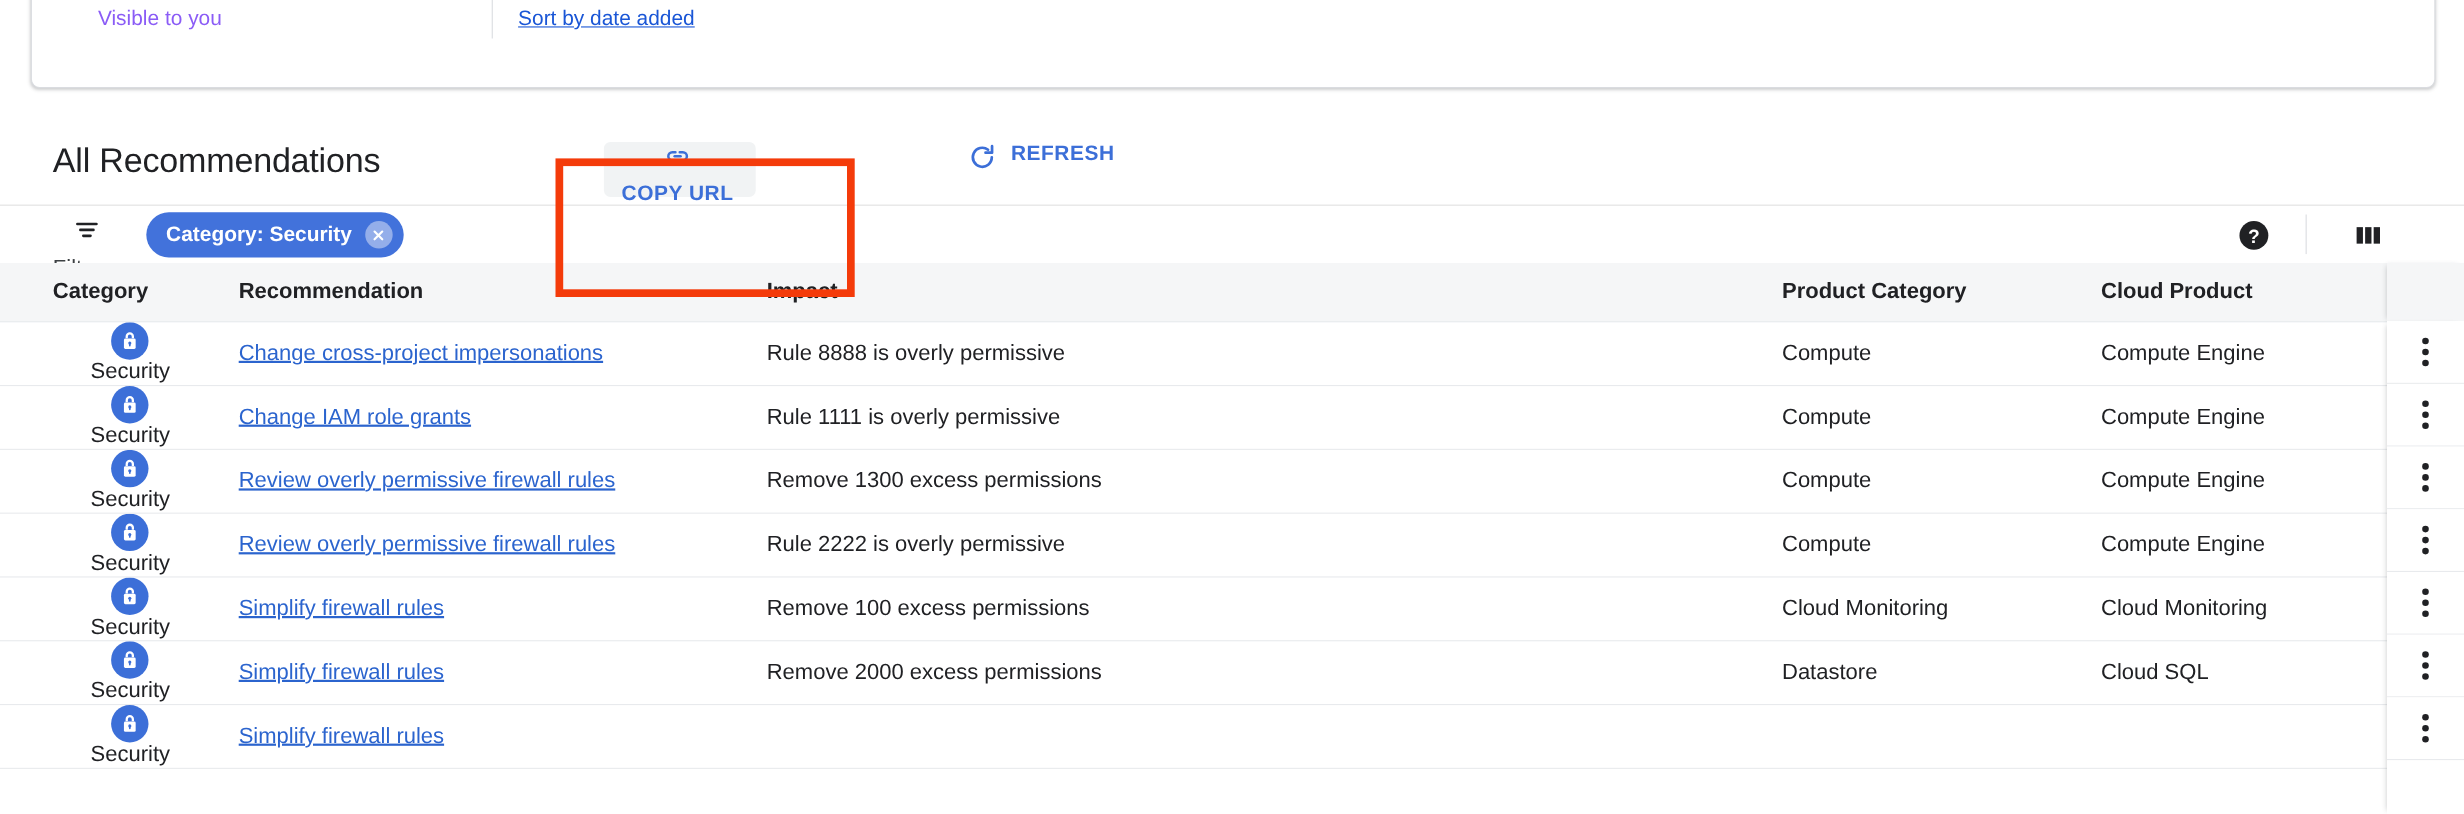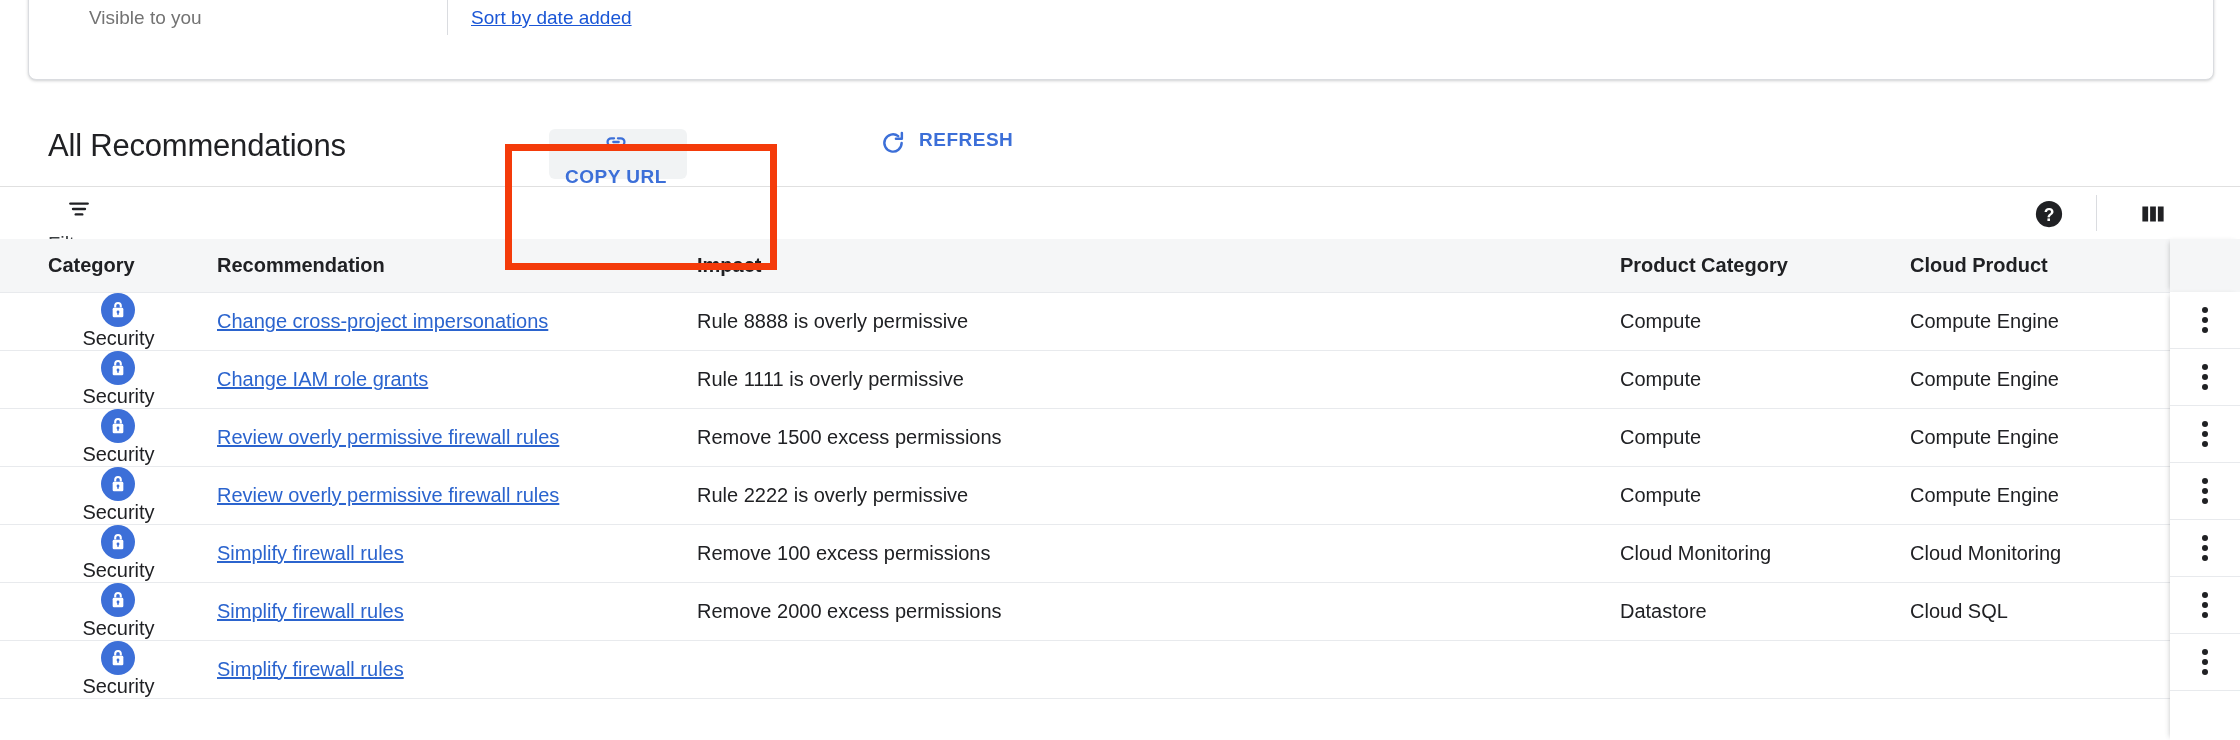--- a/index.html
+++ b/index.html
@@ -35,21 +35,21 @@
     top: 60px;
     height: 34px;
     display: flex;
     align-items: center;
   }
   .visible-to-you {
     position: absolute;
     left: 60px;
     top: 0;
     font-size: 19px;
-    color: #737373;
+    color: #8b5cf6;
     line-height: 34px;
   }
   .card-divider {
     position: absolute;
     left: 418px;
     top: -6px;
     width: 1px;
     height: 40px;
     background: #dadce0;
   }
@@ -379,20 +379,28 @@
     <span style="display:flex;">
       <svg width="26" height="26" viewBox="0 0 24 24" fill="none" stroke="#202124" stroke-width="2.2" stroke-linecap="round">
         <path d="M4 7h16"></path>
         <path d="M6.5 12h11"></path>
         <path d="M9 17h6"></path>
       </svg>
     </span>
     <span class="filter-label">Filter</span>
   </div>
 
+  <div class="filter-chip">
+    <span class="filter-chip-label">Category: Security</span>
+    <span class="chip-close">
+      <svg width="14" height="14" viewBox="0 0 24 24" fill="none" stroke="#ffffff" stroke-width="3.4" stroke-linecap="round">
+        <path d="M6 6l12 12M18 6L6 18"></path>
+      </svg>
+    </span>
+  </div>
 
   <div class="help-icon-wrap">
     <svg width="30" height="30" viewBox="0 0 24 24">
       <circle cx="12" cy="12" r="10.5" fill="#202124"></circle>
       <text x="12" y="17.2" text-anchor="middle" font-family="Liberation Sans, sans-serif" font-size="14" font-weight="700" fill="#ffffff">?</text>
     </svg>
   </div>
   <div class="tool-divider"></div>
   <div class="columns-icon-wrap">
     <svg width="30" height="30" viewBox="0 0 24 24">
@@ -472,21 +480,21 @@
                   <path d="M12 2.4a4.6 4.6 0 0 0-4.6 4.6v2.1h2.5V7a2.1 2.1 0 1 1 4.2 0v2.1h2.5V7A4.6 4.6 0 0 0 12 2.4z"></path>
                   <rect x="5.6" y="9.4" width="12.8" height="11.4" rx="1.6"></rect>
                   <circle cx="12" cy="14.3" r="1.7" fill="#3c6fd8"></circle>
                   <rect x="11.1" y="14.2" width="1.8" height="3.8" rx="0.9" fill="#3c6fd8"></rect>
                 </svg>
               </span>
               <span class="cat-text">Security</span>
             </div>
           </td>
           <td class="pad-left-27"><span class="rec-link">Review overly permissive firewall rules</span></td>
-          <td class="pad-left-27">Remove 1500 excess permissions</td>
+          <td class="pad-left-27">Remove 1300 excess permissions</td>
           <td>Compute</td>
           <td>Compute Engine</td>
           <td></td>
         </tr>
         <tr>
           <td>
             <div class="cat-cell">
               <span class="lock-badge">
                 <svg width="20" height="20" viewBox="0 0 24 24" fill="#ffffff">
                   <path d="M12 2.4a4.6 4.6 0 0 0-4.6 4.6v2.1h2.5V7a2.1 2.1 0 1 1 4.2 0v2.1h2.5V7A4.6 4.6 0 0 0 12 2.4z"></path>

